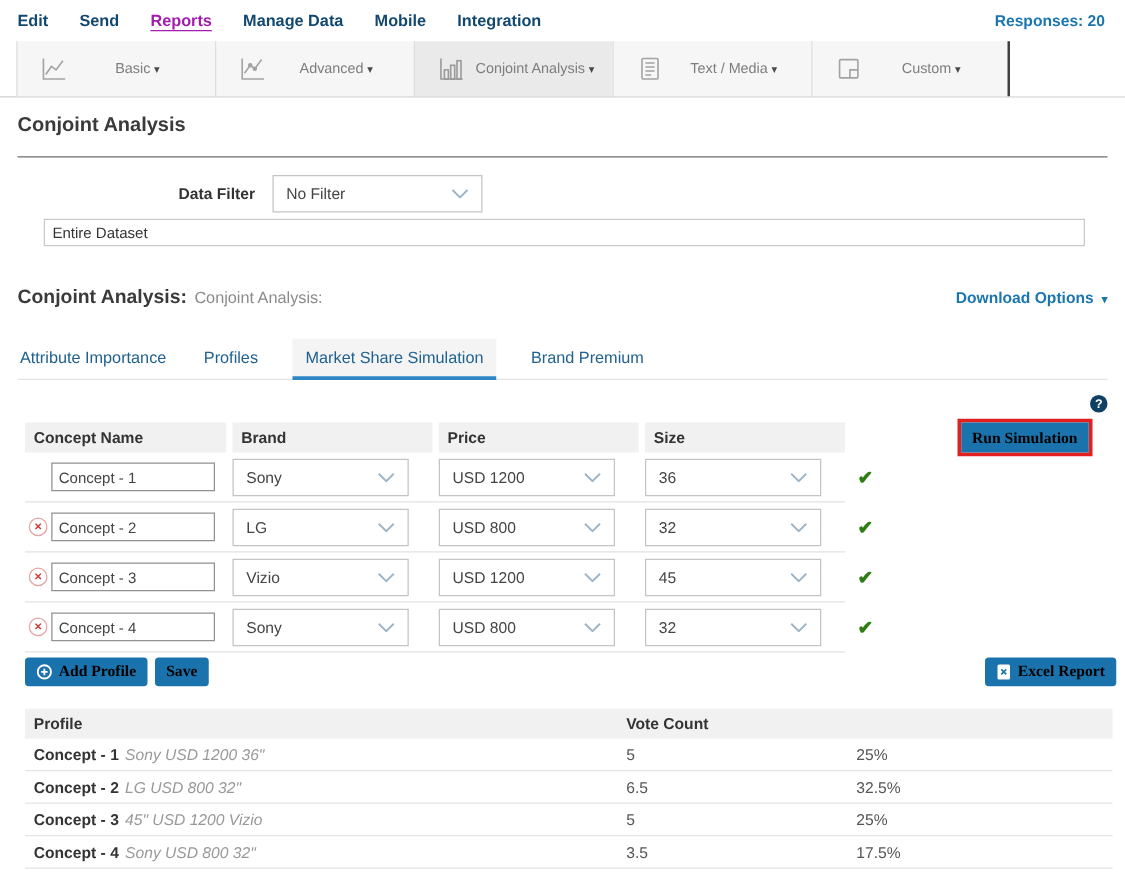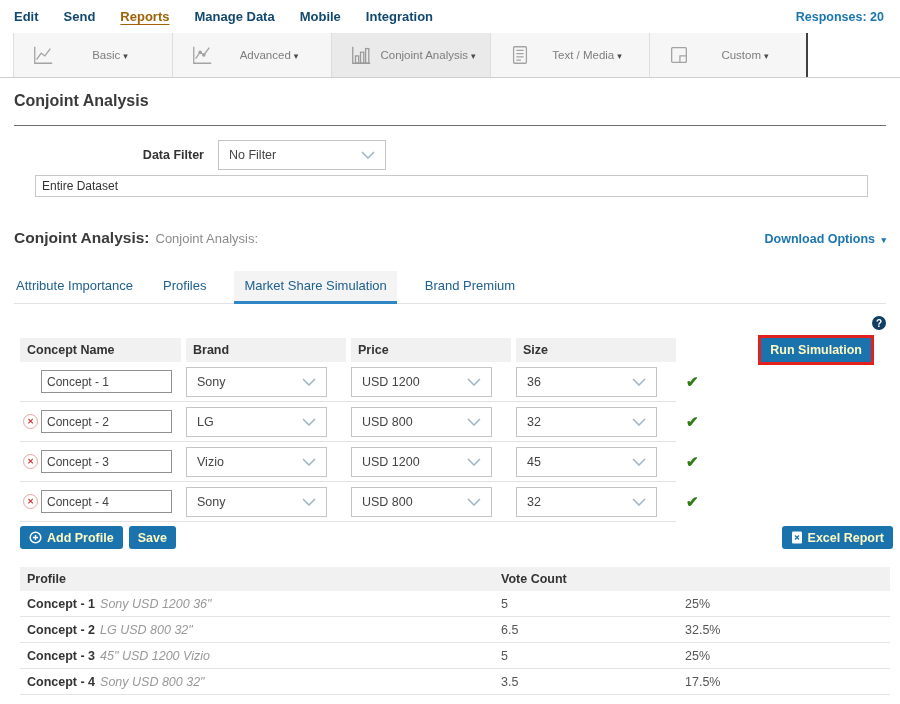--- a/index.html
+++ b/index.html
@@ -7,21 +7,21 @@
   body {
     width:900px; height:704px; overflow:hidden;
     background:#fff;
     font-family:"Liberation Sans", sans-serif;
     color:#333;
   }
   
   .topnav { display:flex; align-items:center; height:33px; padding:0 16px 0 14px; background:#fff; }
   .nav-left { display:flex; gap:25px; }
   .nav-item { font-size:13px; font-weight:700; color:#12486e; cursor:pointer; }
-  .nav-item.active { color:#a16207; text-decoration:underline; text-underline-offset:3px; }
+  .nav-item.active { color:#a21caf; text-decoration:underline; text-underline-offset:3px; }
   .nav-right { margin-left:auto; font-size:12.5px; font-weight:700; color:#1b76b0;padding-left:16px; }
 
   
   .tabbar { display:flex; height:45px; border-bottom:1px solid #cfcfcf; padding-left:13px; }
   .rtab { width:159px; display:flex; align-items:center; background:#f6f6f6; border-left:1px solid #dedede; cursor:pointer; padding:0 6px 0 18px; }
   .rtab.last { border-right:2px solid #404040; }
   .rtab.active { background:#eaeaea; }
   .rtab-icon { width:22px; height:22px; flex:none; }
   .rtab-label { flex:1; text-align:center; font-size:11.5px; color:#7d7d7d; }
   .caret { font-size:9px; color:#4a4a4a; margin-left:3px; }
@@ -54,21 +54,21 @@
   .help-icon { width:14px; height:14px; border-radius:50%; background:#0f3f63; color:#fff; font-size:10px; font-weight:700; display:flex; align-items:center; justify-content:center; cursor:pointer; }
 
   
   .sim { position:relative; margin:8px 0 0 6px; }
   .sim-header { display:flex; width:656px; }
   .sim-h { background:#f1f1f1; font-size:12.5px; font-weight:700; color:#333; height:24px; display:flex; align-items:center; padding-left:7px; }
   .sim-h.c1 { width:161px; margin-right:5px; }
   .sim-h.c2, .sim-h.c3 { width:160px; margin-right:5px; }
   .sim-h.c4 { width:160px; }
   .run-wrap { position:absolute; top:-3px; right:12px; border:3px solid #e32020; }
-  .btn { background:#1a73ad; color:#fef9c3; font-size:12.5px; font-weight:700; border:none; border-radius:3px; height:23px; display:inline-flex; align-items:center; padding:0 9px; cursor:pointer; font-family:Liberation Sans, sans-serif; white-space:nowrap; }
+  .btn { background:#1a73ad; color:#000000; font-size:12.5px; font-weight:700; border:none; border-radius:3px; height:23px; display:inline-flex; align-items:center; padding:0 9px; cursor:pointer; font-family:Liberation Serif, serif; white-space:nowrap; }
   .run-btn { border-radius:0; height:24px; }
 
   .sim-row { display:flex; align-items:center; height:40px; }
   .row-cols { display:flex; align-items:center; width:656px; height:100%; border-bottom:1px solid #e2e2e2; }
   .cell-name { width:166px; display:flex; align-items:center; }
   .remove-icon { width:15px; height:15px; border:1px solid #e6a5a5; border-radius:50%; color:#cf3434; font-size:8px; font-weight:700; display:flex; align-items:center; justify-content:center; margin:0 3px 0 3px; flex:none; cursor:pointer; }
   .remove-spacer { width:21px; flex:none; }
   .name-input { width:131px; height:23px; border:1px solid #919191; font-size:12px; color:#444; padding:0 5px; font-family:inherit; }
   .cell-sel { width:165px; }
   .cell-sel.size { width:160px; }

